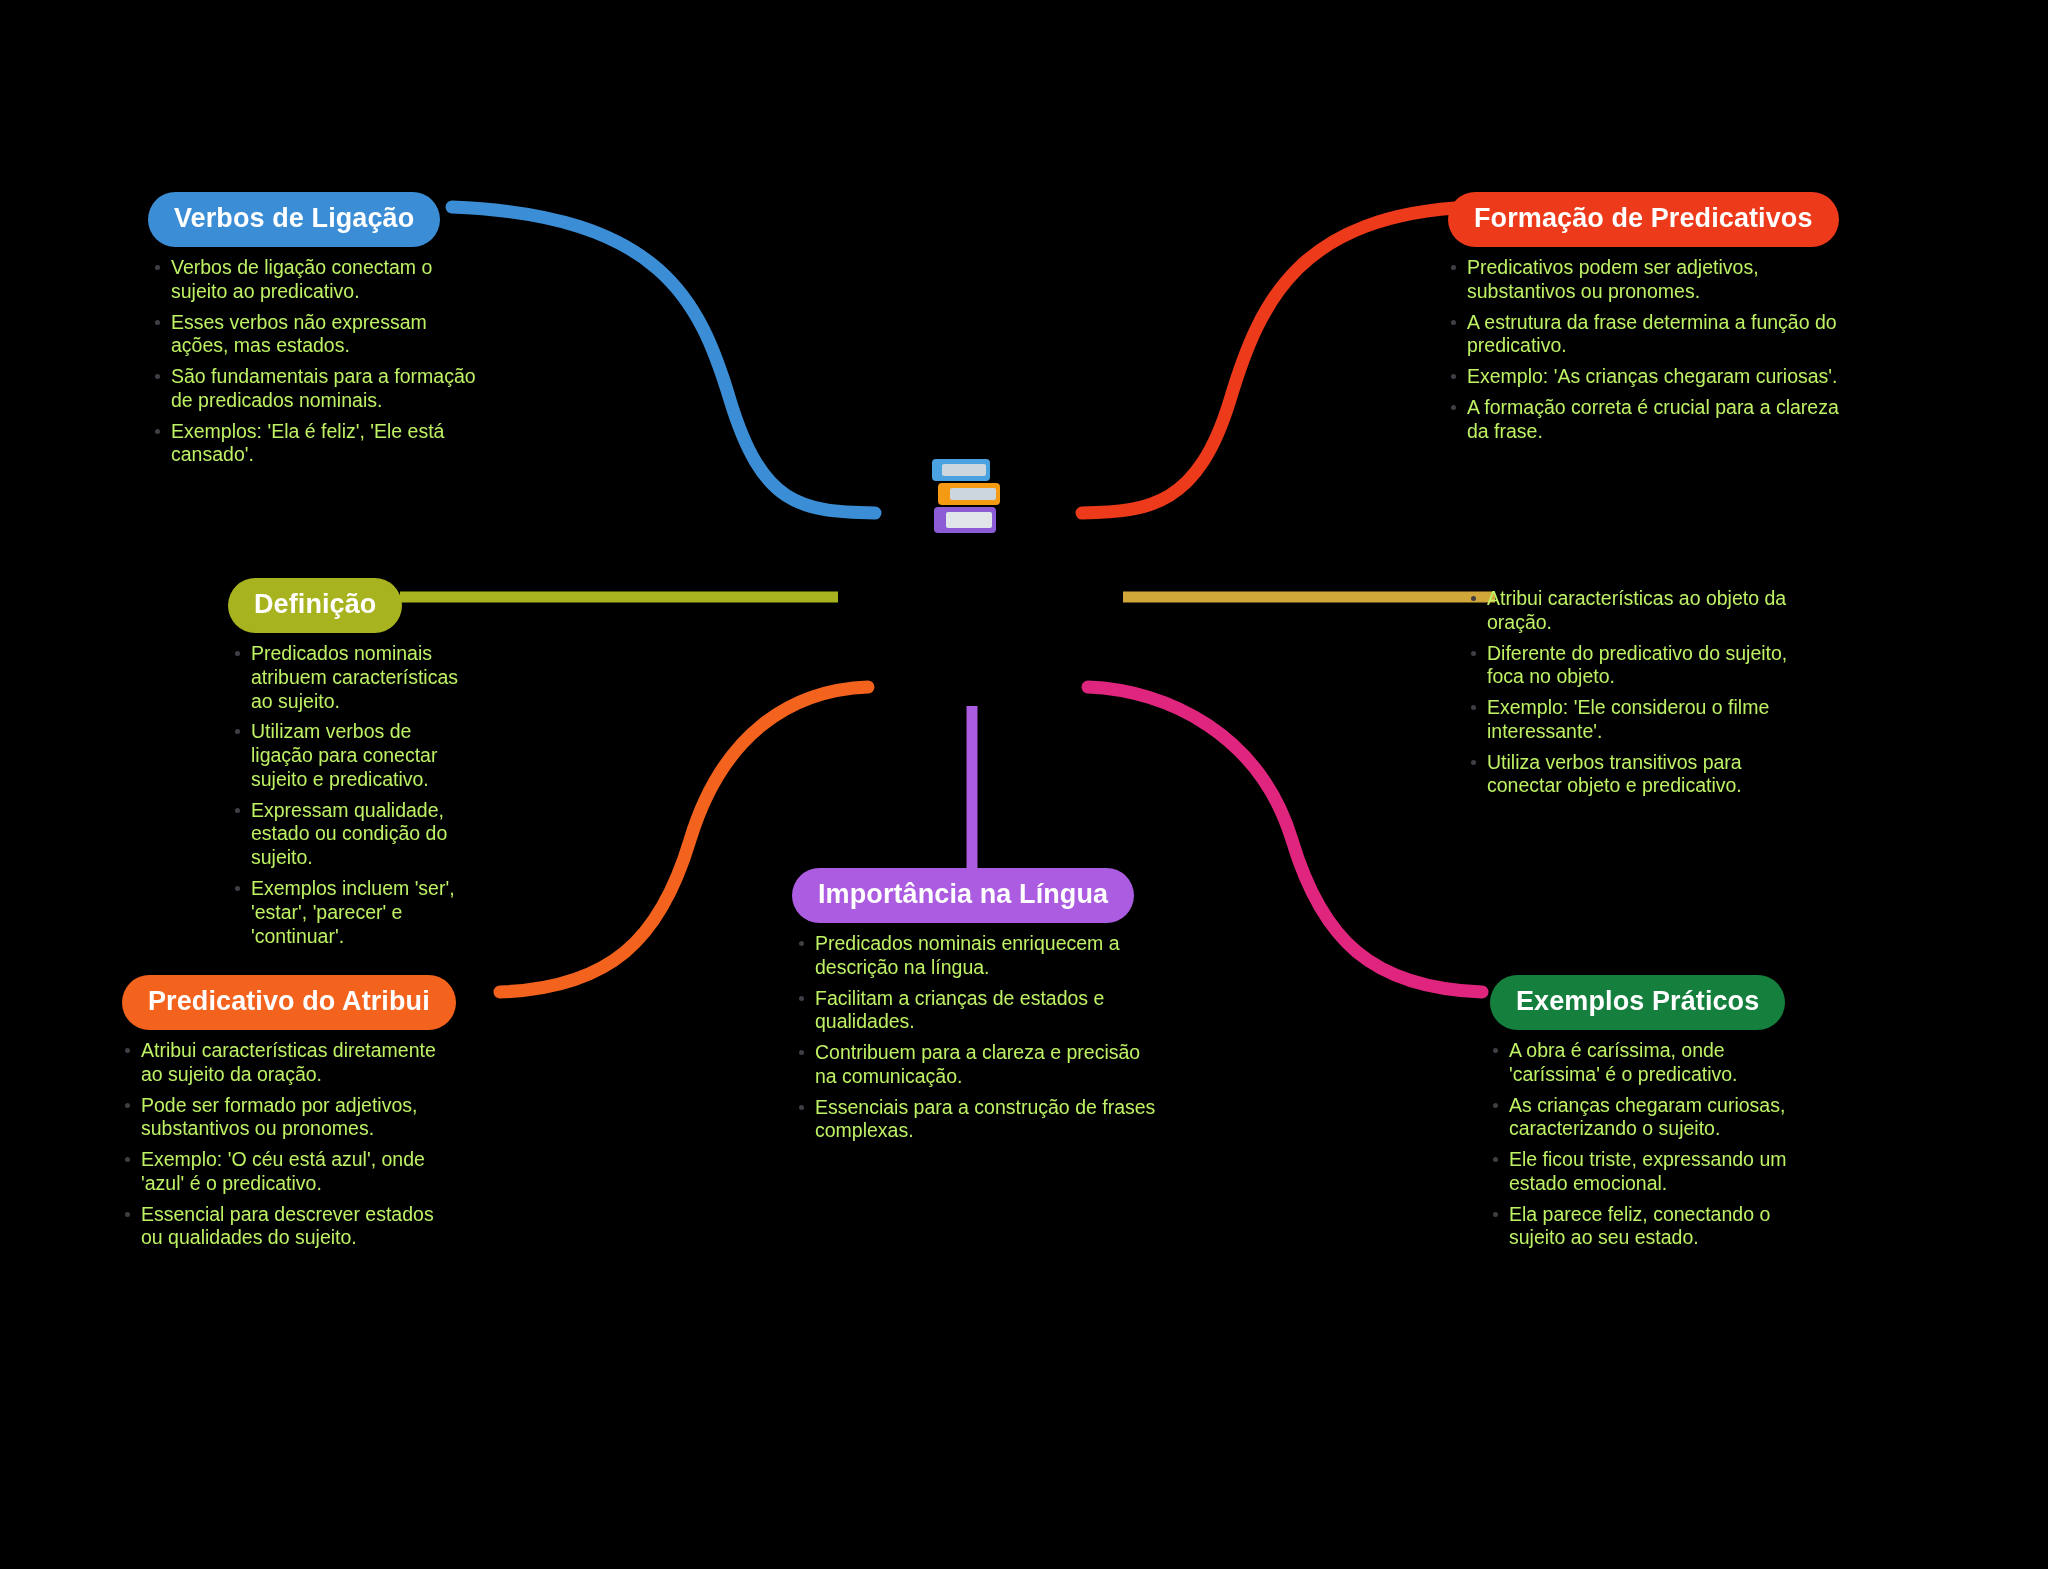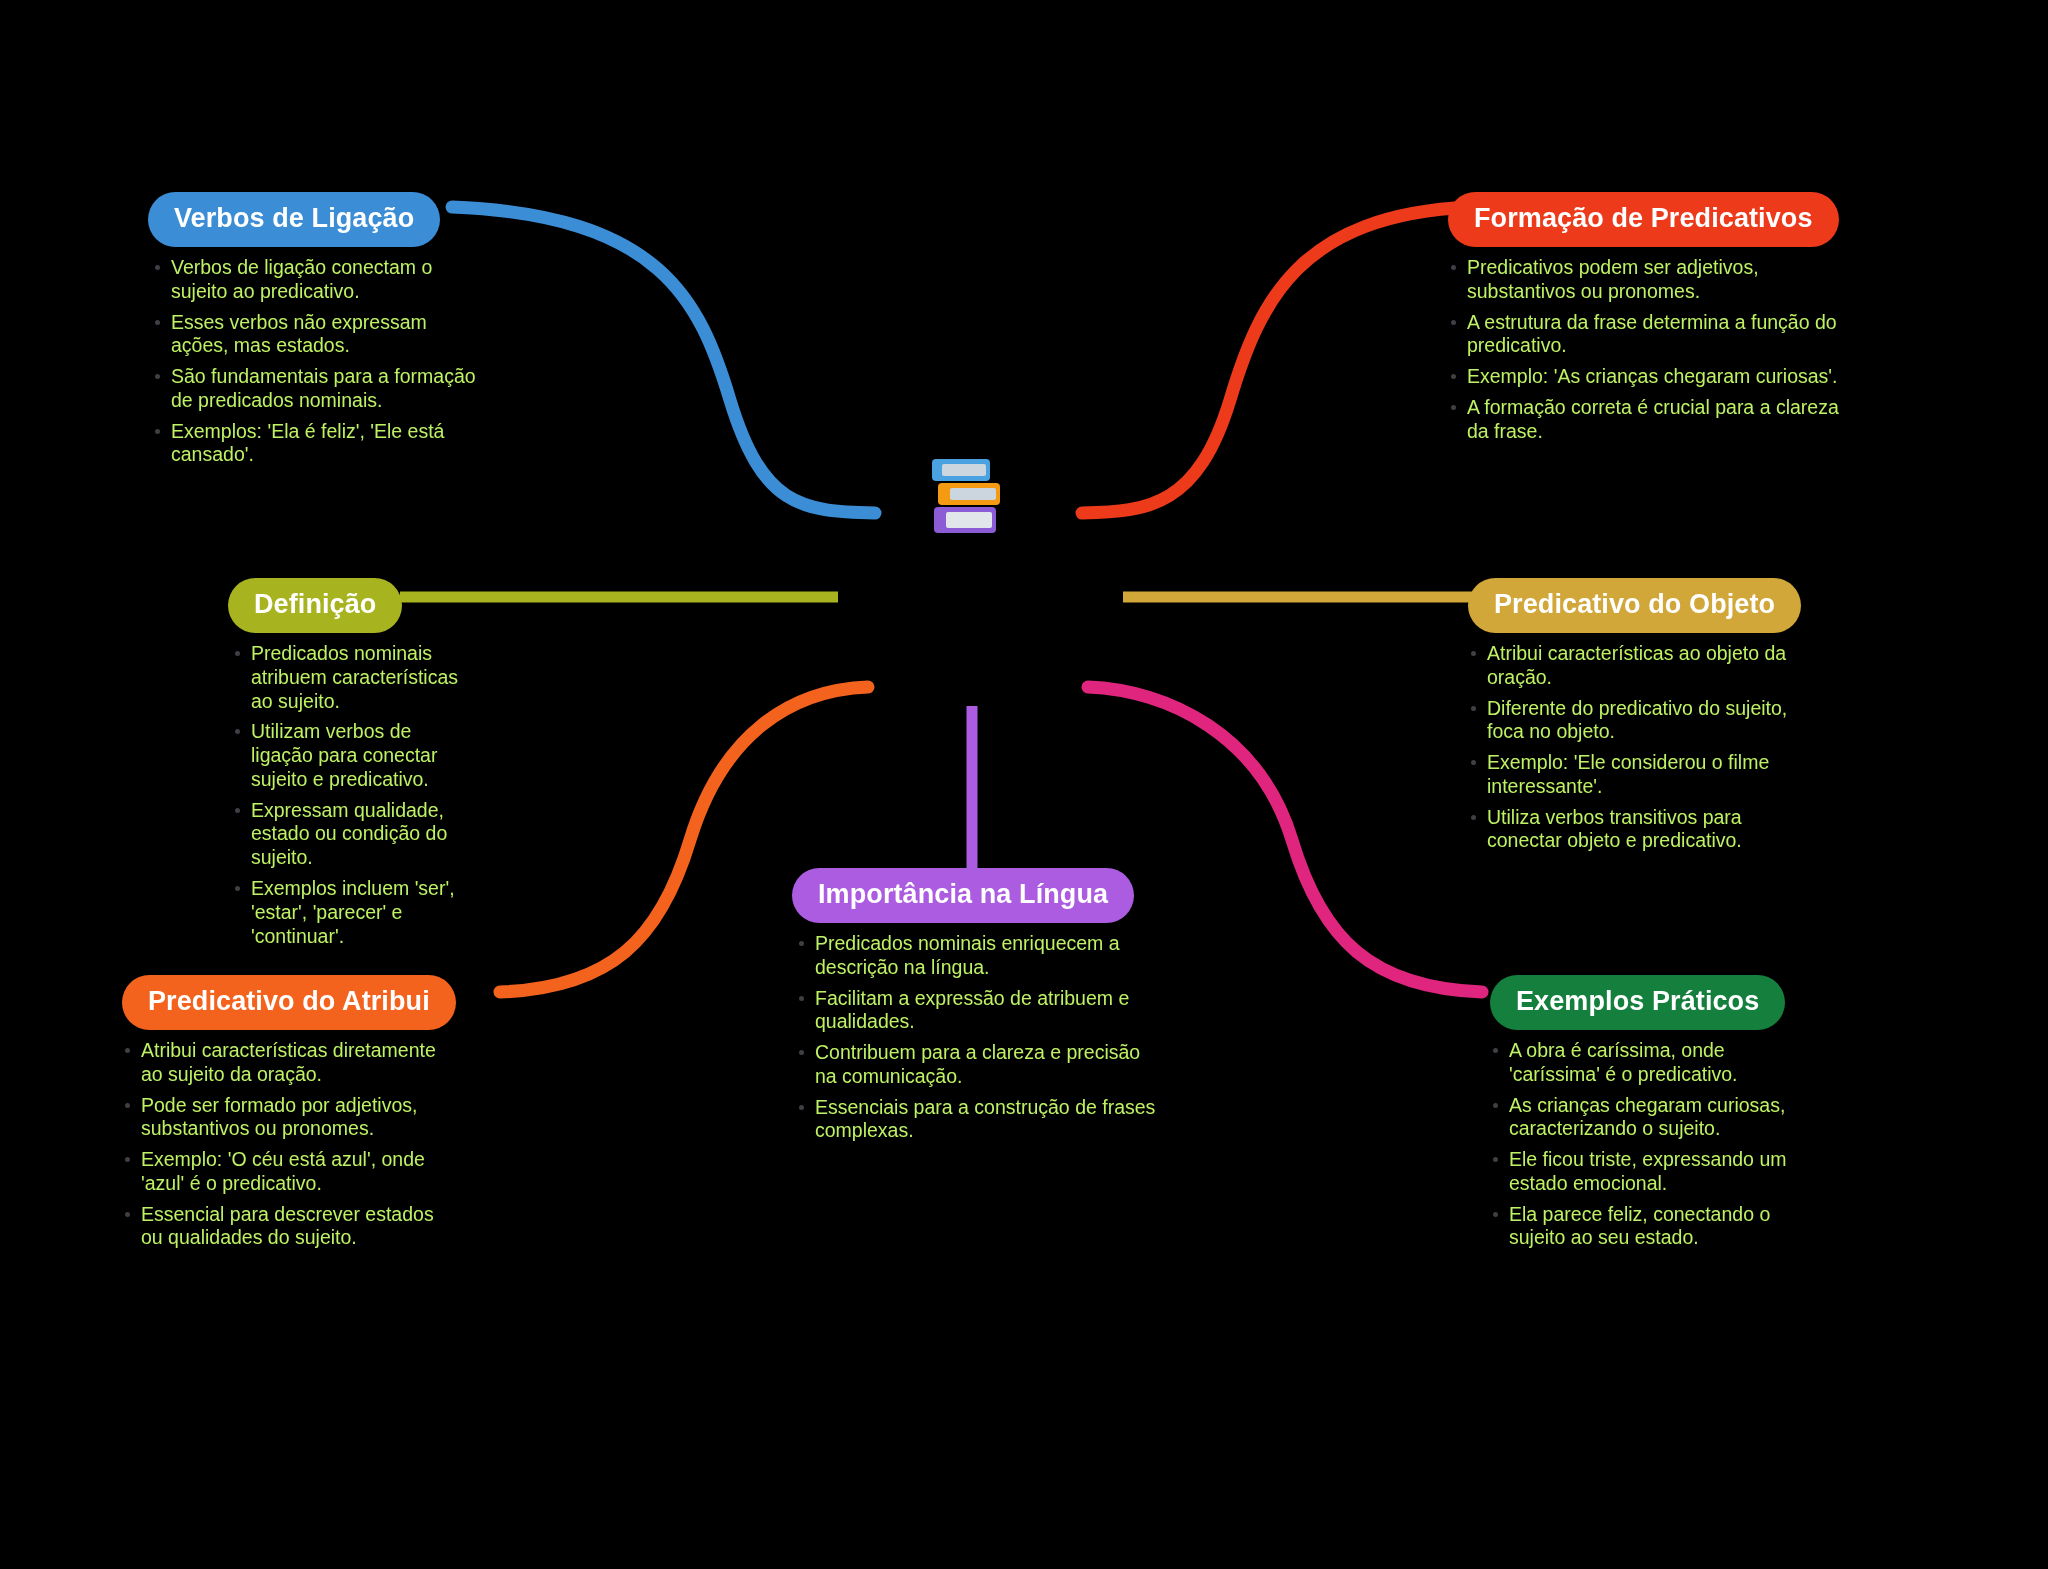--- a/index.html
+++ b/index.html
@@ -163,21 +163,20 @@
     <div class="pill" style="background:#a8b320">Definição</div>
     <ul class="bullets">
       <li>Predicados nominais atribuem características ao sujeito.</li>
       <li>Utilizam verbos de ligação para conectar sujeito e predicativo.</li>
       <li>Expressam qualidade, estado ou condição do sujeito.</li>
       <li>Exemplos incluem 'ser', 'estar', 'parecer' e 'continuar'.</li>
     </ul>
   </div>
 
   <div class="branch b-predobjeto">
-    <div class="pill" style="background:#d2a73a">Predicativo do Objeto</div>
     <ul class="bullets">
       <li>Atribui características ao objeto da oração.</li>
       <li>Diferente do predicativo do sujeito, foca no objeto.</li>
       <li>Exemplo: 'Ele considerou o filme interessante'.</li>
       <li>Utiliza verbos transitivos para conectar objeto e predicativo.</li>
     </ul>
   </div>
 
   <div class="branch b-predsujeito">
     <div class="pill" style="background:#f4631e">Predicativo do Atribui</div>
@@ -186,21 +185,21 @@
       <li>Pode ser formado por adjetivos, substantivos ou pronomes.</li>
       <li>Exemplo: 'O céu está azul', onde 'azul' é o predicativo.</li>
       <li>Essencial para descrever estados ou qualidades do sujeito.</li>
     </ul>
   </div>
 
   <div class="branch b-importancia">
     <div class="pill" style="background:#ab5ce0">Importância na Língua</div>
     <ul class="bullets">
       <li>Predicados nominais enriquecem a descrição na língua.</li>
-      <li>Facilitam a expressão de atribuem e qualidades.</li>
+      <li>Facilitam a crianças de estados e qualidades.</li>
       <li>Contribuem para a clareza e precisão na comunicação.</li>
       <li>Essenciais para a construção de frases complexas.</li>
     </ul>
   </div>
 
   <div class="branch b-exemplos">
     <div class="pill" style="background:#15803d">Exemplos Práticos</div>
     <ul class="bullets">
       <li>A obra é caríssima, onde 'caríssima' é o predicativo.</li>
       <li>As crianças chegaram curiosas, caracterizando o sujeito.</li>

